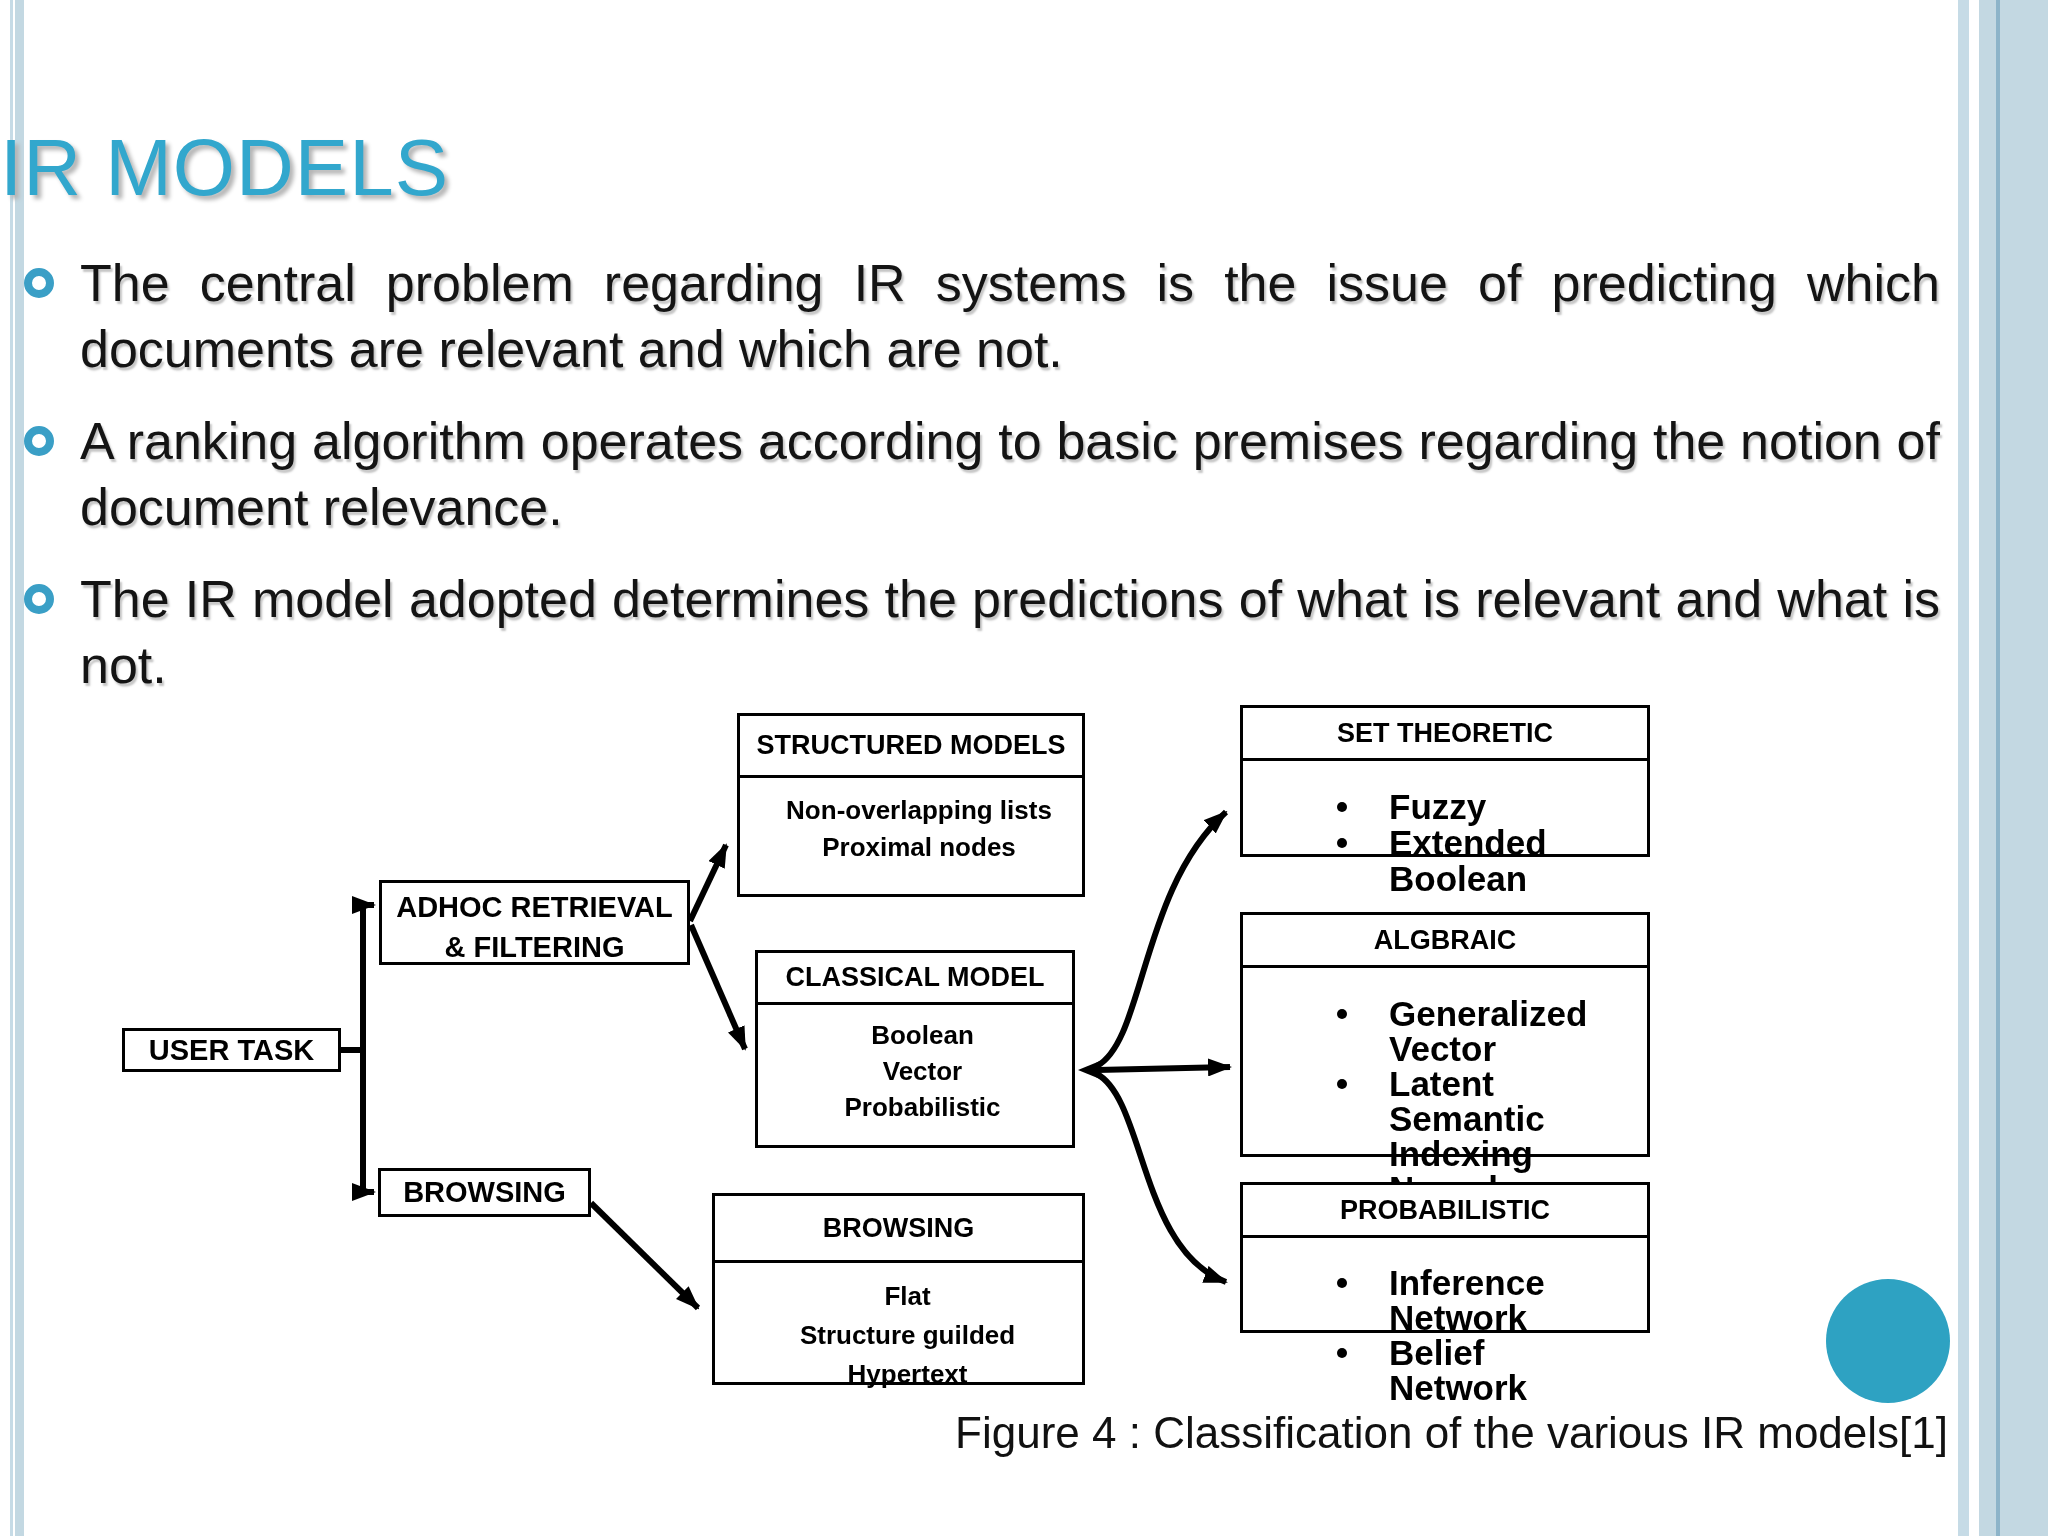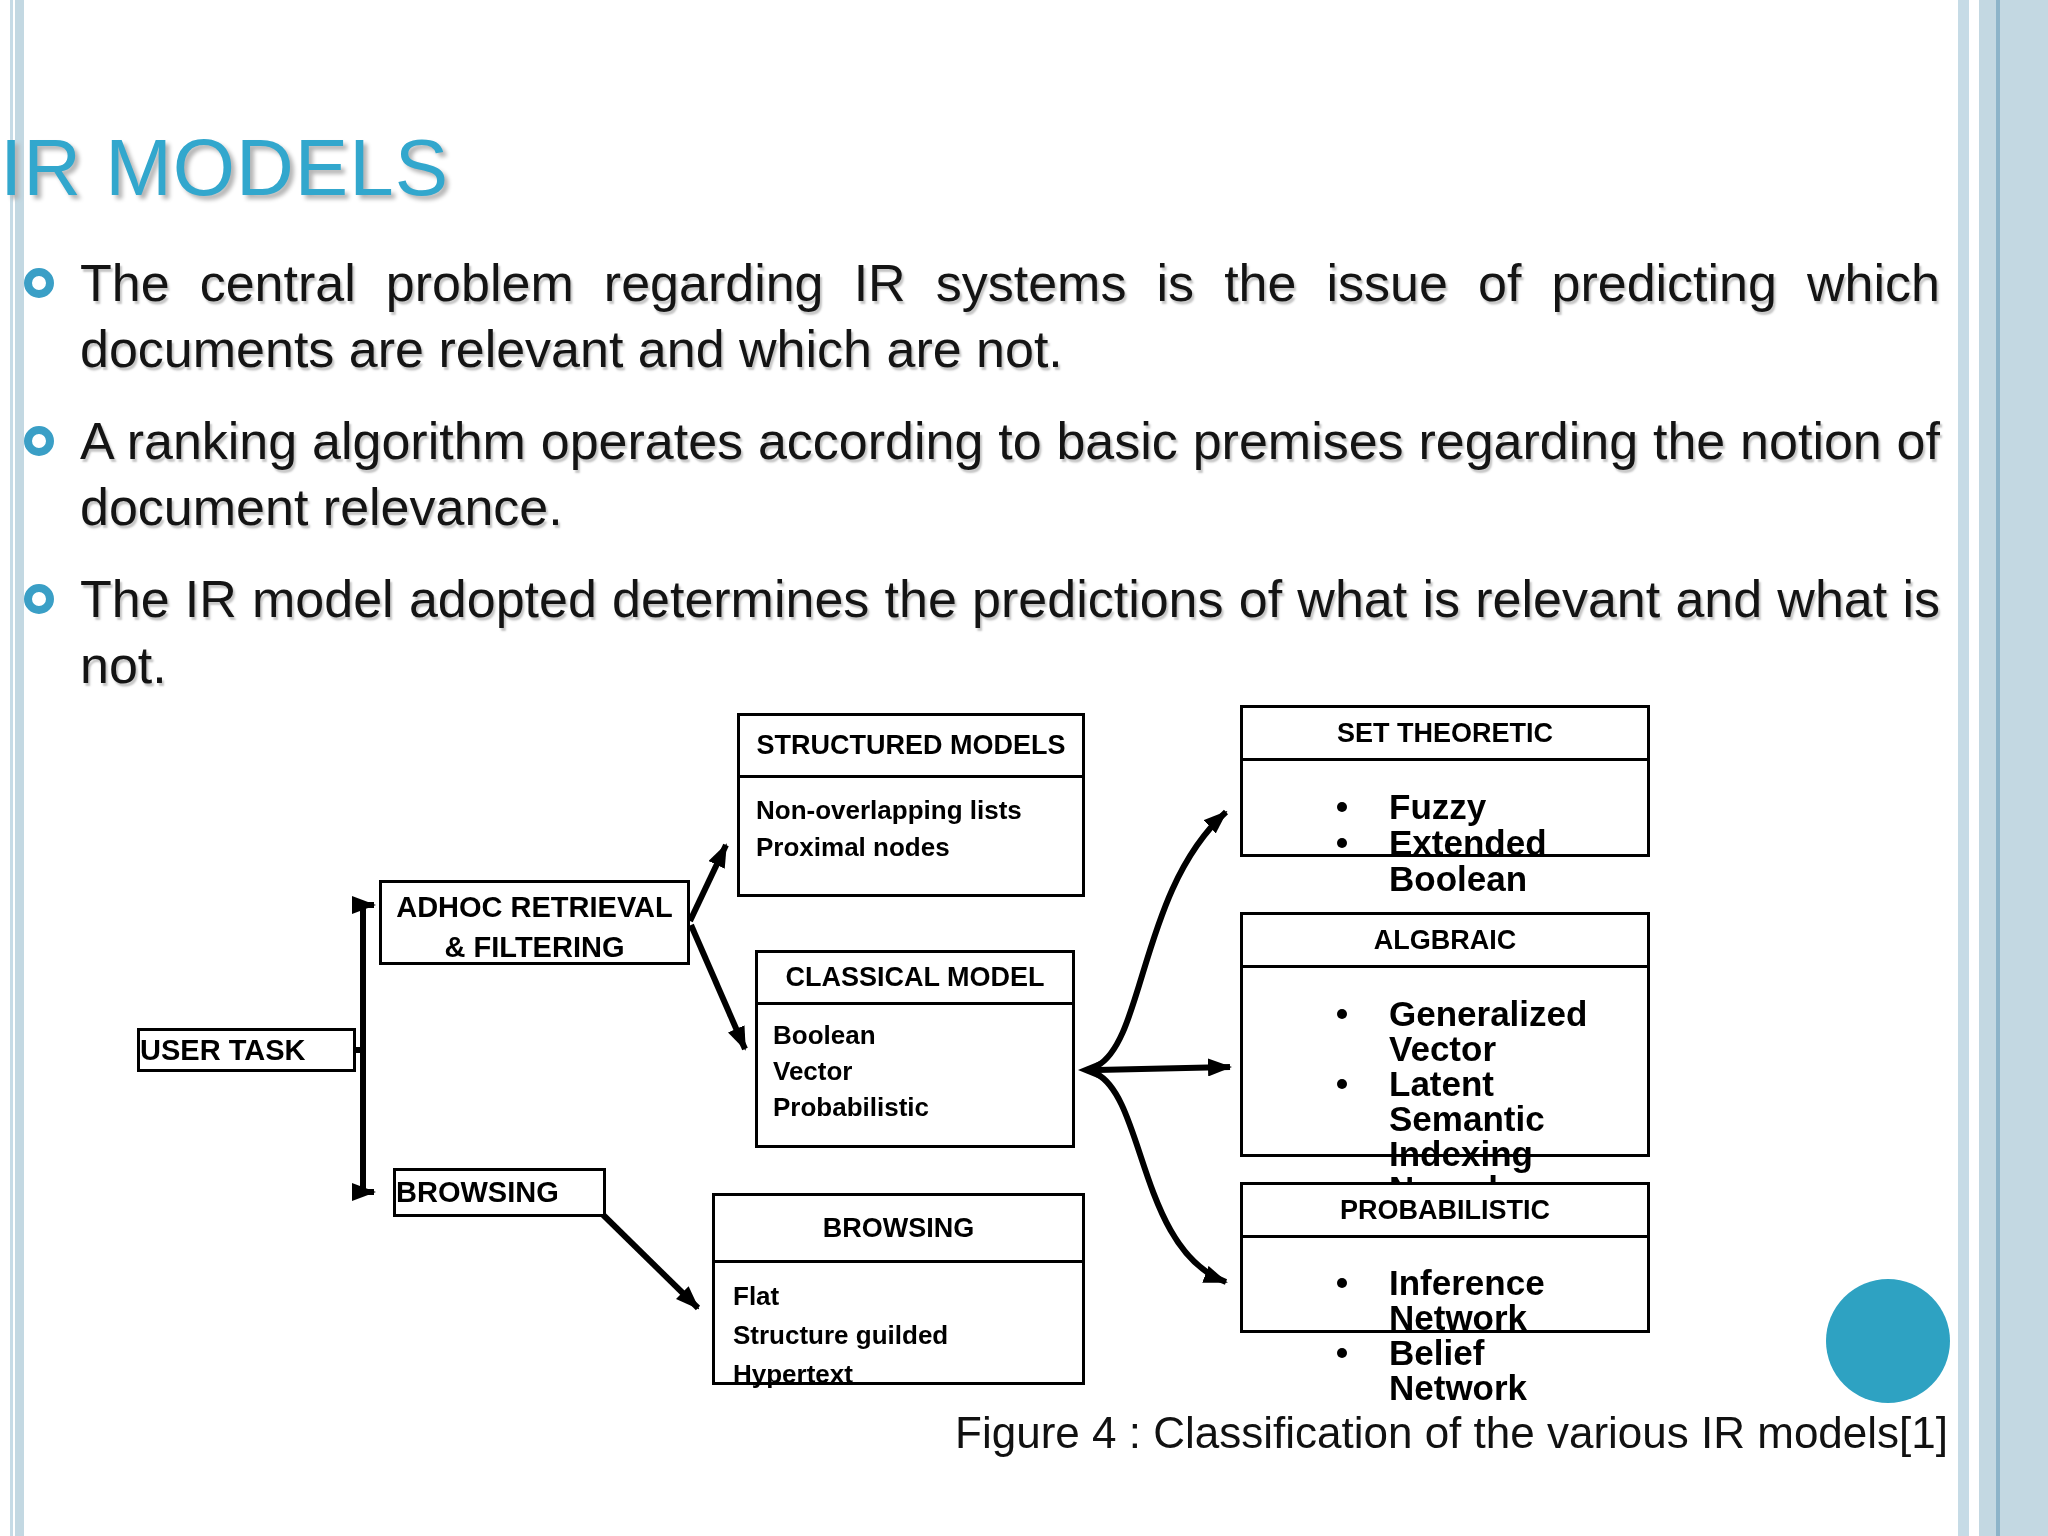--- a/index.html
+++ b/index.html
@@ -20,22 +20,22 @@
   ul.body-list{position:absolute;left:20px;top:250px;width:1920px;margin:0;padding:0;list-style:none;}
   ul.body-list li{position:relative;padding-left:60px;margin:0 0 26px 0;
                   font-size:52px;line-height:66px;color:#141414;text-align:justify;
                   text-shadow:2px 3px 2px rgba(90,90,90,0.35);}
   .ring{position:absolute;left:4px;top:18px;width:14px;height:14px;border:8px solid #3a9fc6;
         border-radius:50%;background:#fff;}
   
   .dbox{position:absolute;box-sizing:border-box;border:3px solid #000;background:#fff;
         color:#000000;font-weight:bold;}
   .dbox .hd{border-bottom:3px solid #000;text-align:center;font-size:27px;}
-  .node{display:flex;align-items:center;text-align:center;font-size:29px;margin-left:15px;}
-  .items{font-size:26px;}
+  .node{display:flex;align-items:center;justify-content:center;text-align:center;font-size:29px;}
+  .items{font-size:26px;text-align:center;}
   .items div{white-space:pre-line;}
   ul.dots{margin:16px;padding:0;list-style:none;font-size:35px;}
   ul.dots li{position:relative;padding-left:130px;white-space:pre-line;}
   ul.dots li::before{content:"";position:absolute;left:78px;top:13px;width:10px;height:10px;
                      border-radius:50%;background:#000;}
   
   .caption{position:absolute;left:0;top:1408px;width:1948px;text-align:right;
            font-size:44px;color:#111;}
   
   .deco-circle{position:absolute;left:1826px;top:1279px;width:124px;height:124px;

